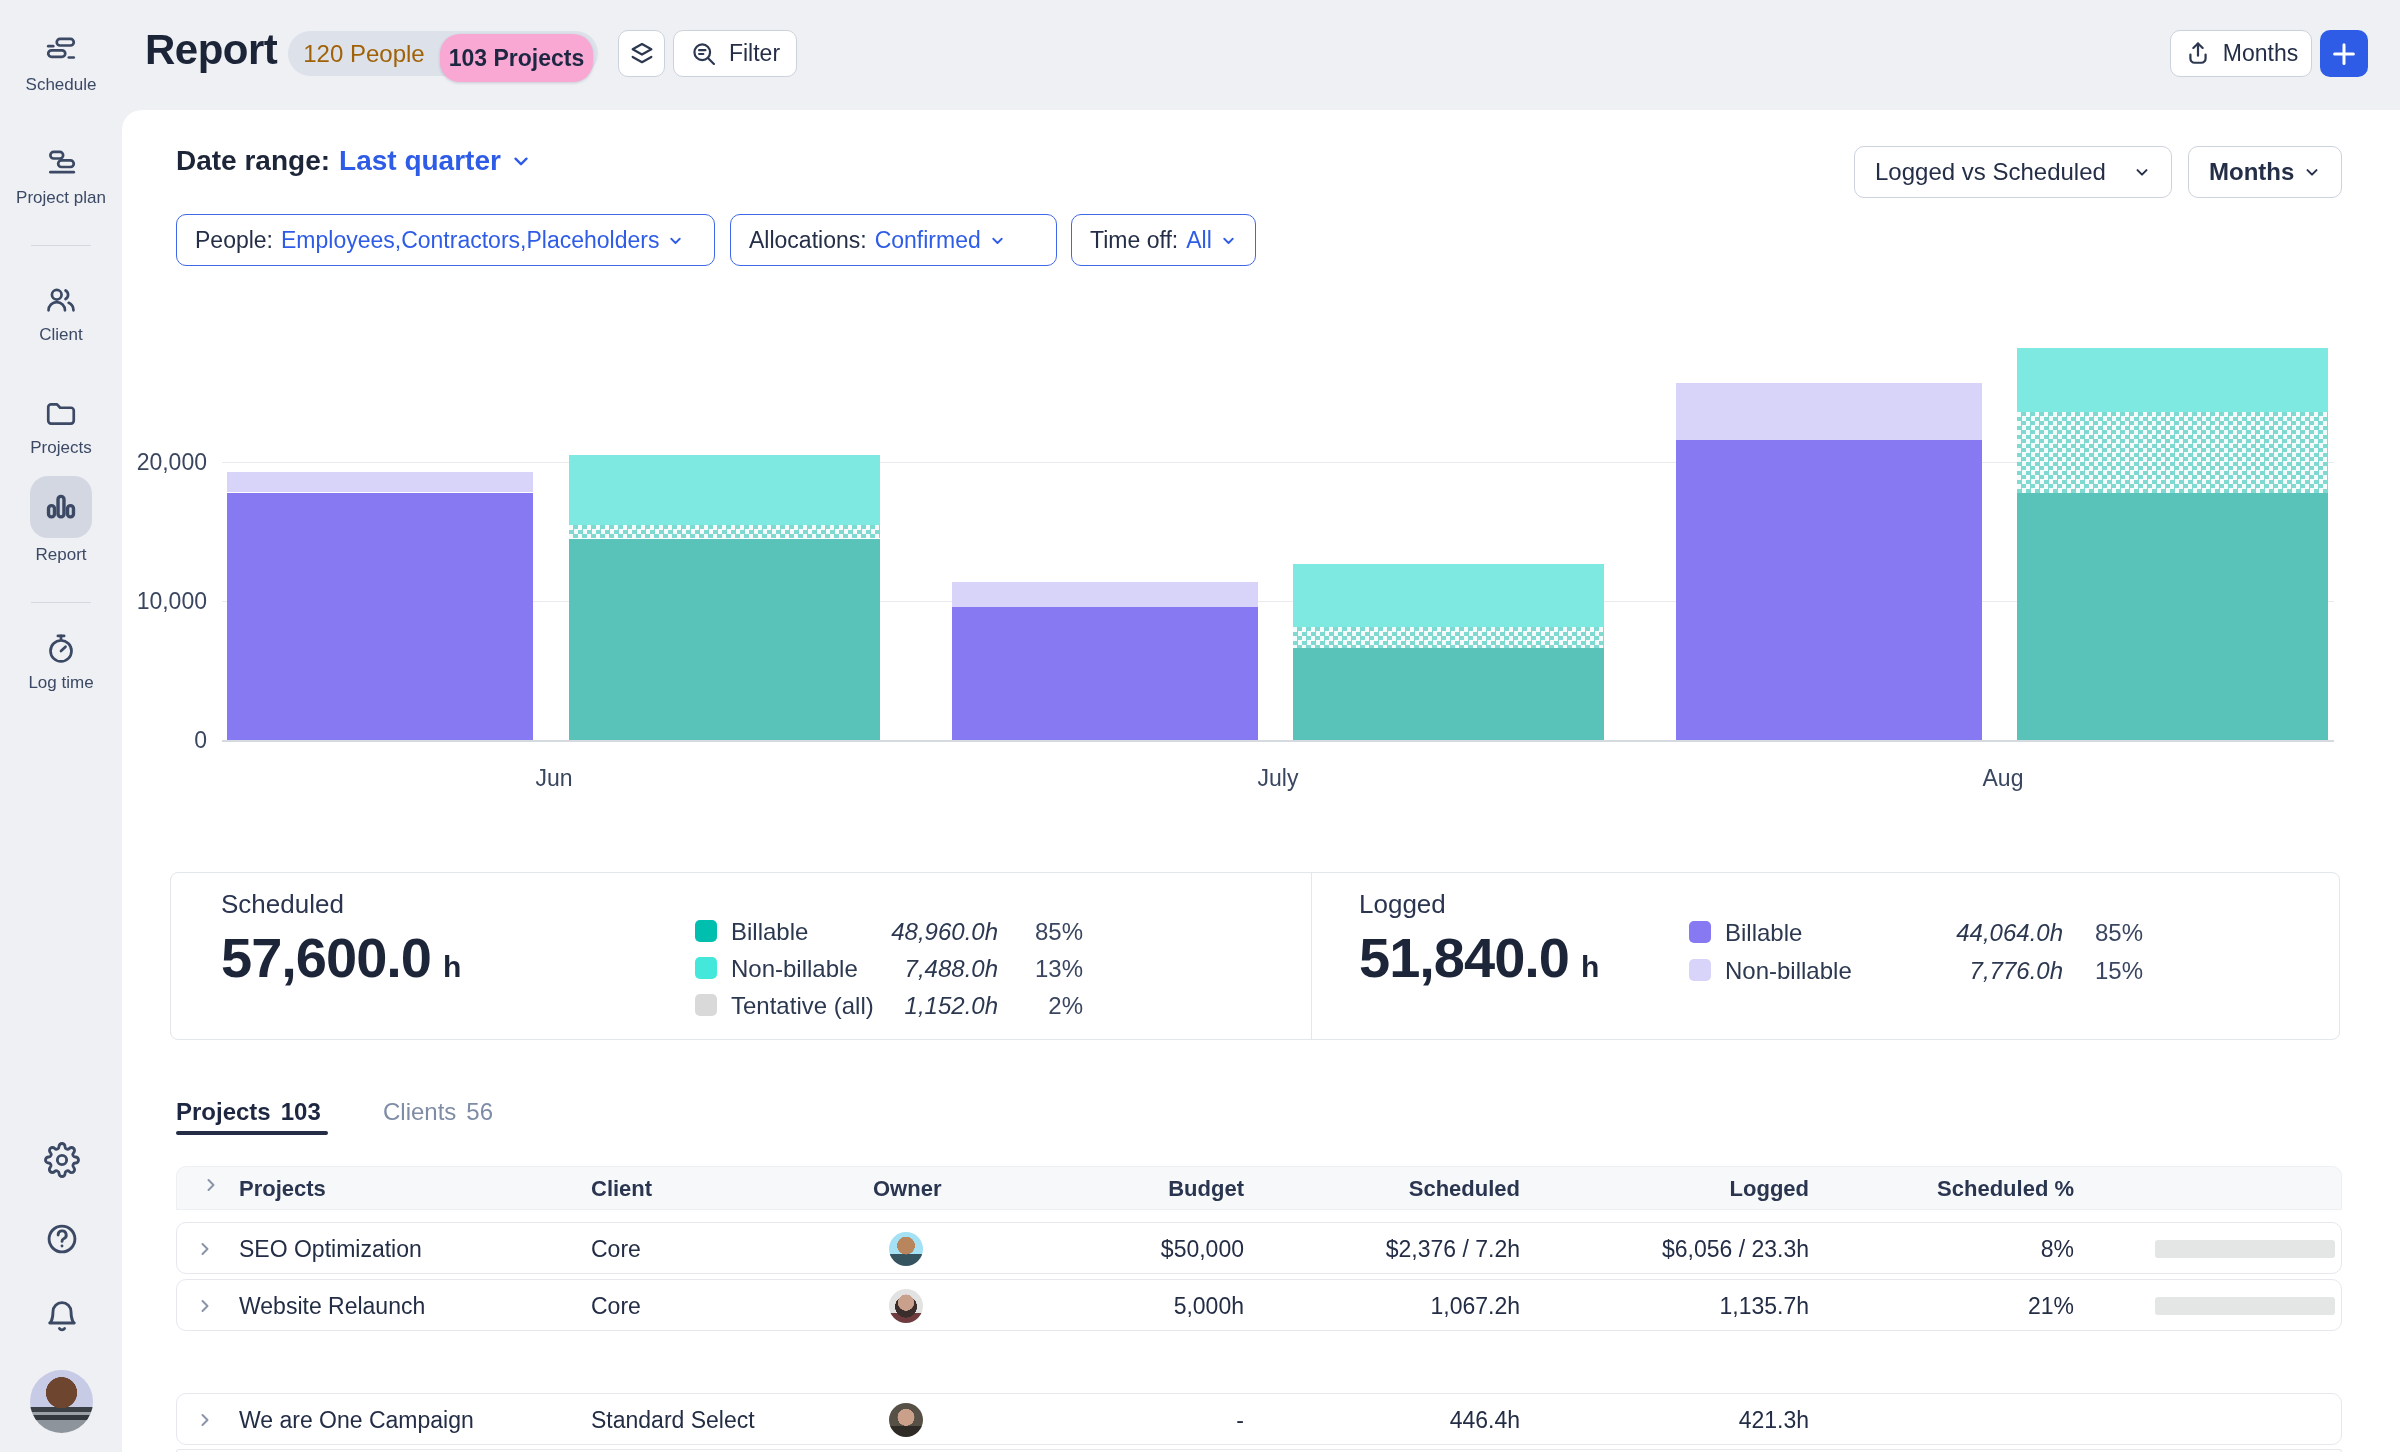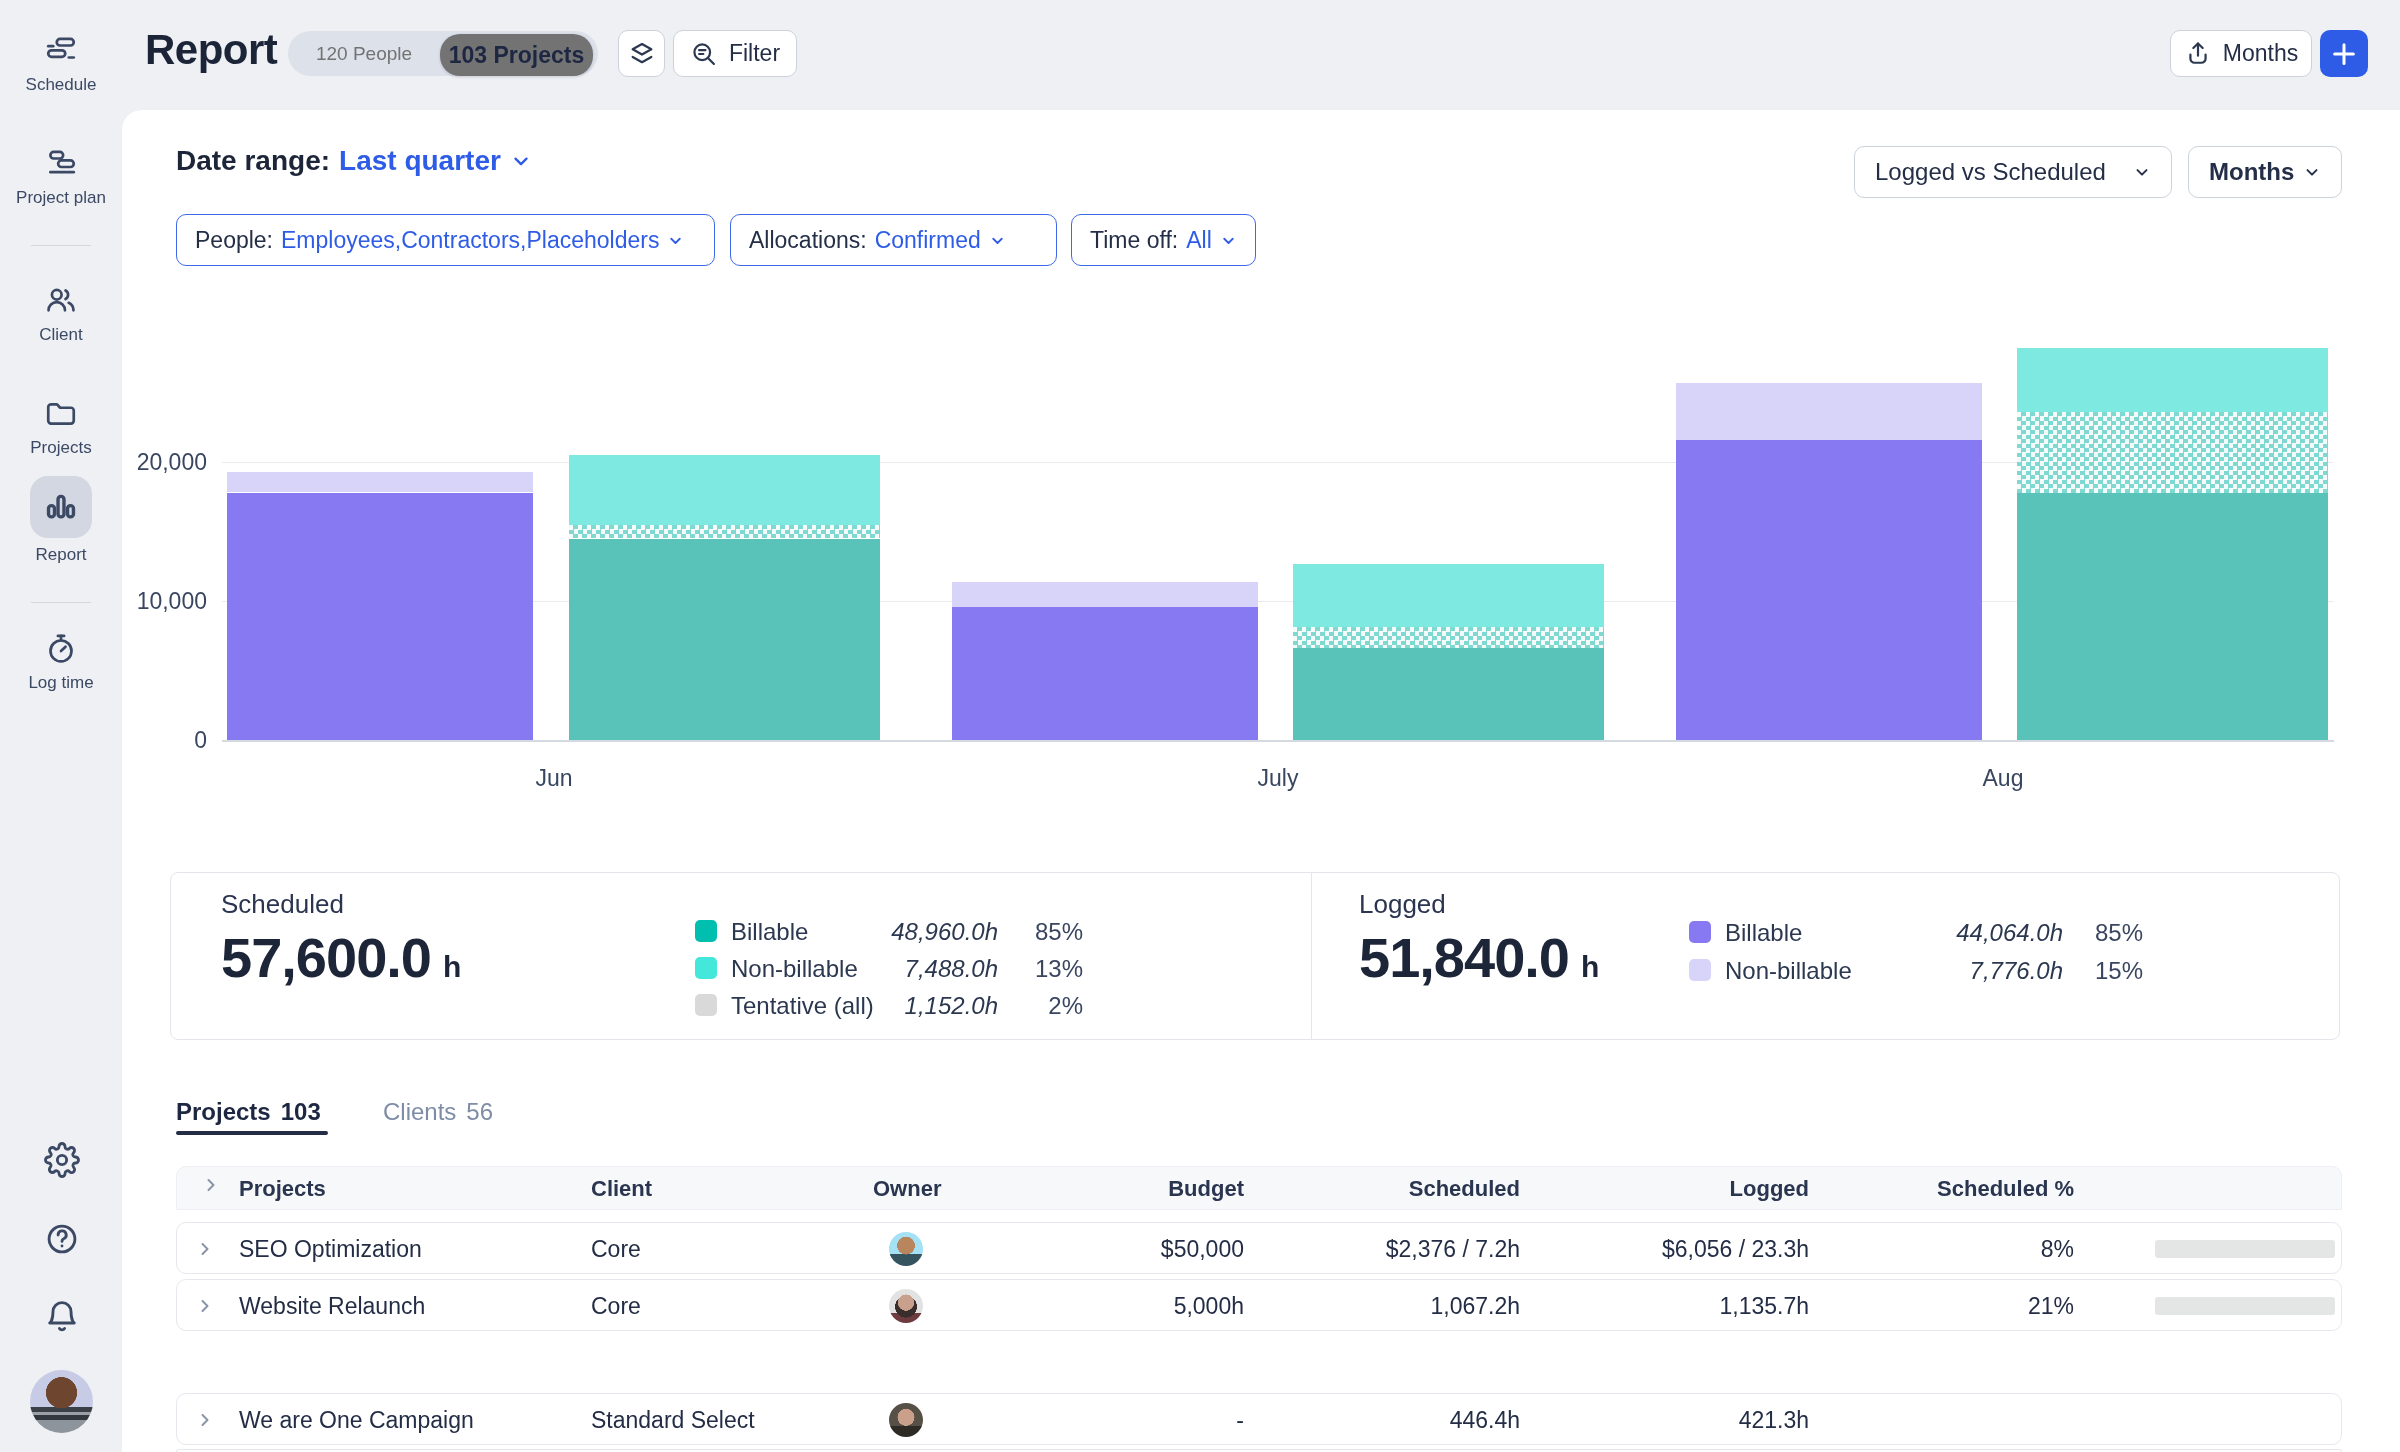--- a/index.html
+++ b/index.html
@@ -14,22 +14,22 @@
   .side-divider{position:absolute;left:31px;width:60px;height:1px;background:#d3d8e1;}
   .icn{stroke:#3c4964;fill:none;stroke-width:1.9;stroke-linecap:round;stroke-linejoin:round;}
   .bottom-ic{position:absolute;left:44px;cursor:pointer;}
   .avatar-me{position:absolute;left:30px;top:1370px;width:63px;height:63px;border-radius:50%;cursor:pointer;
     background:radial-gradient(circle at 50% 36%,#6e452f 0 30%,transparent 31%),
                linear-gradient(180deg,#c7cbe6 0 58%,#3a4046 58% 66%,#9aa0a6 66% 72%,#32383e 72% 80%,#8d949b 80% 100%);}
 
   
   .title{position:absolute;left:145px;top:26px;font-size:42px;font-weight:700;letter-spacing:-.5px;color:#1c2438;}
   .seg-toggle{position:absolute;left:288px;top:31px;width:310px;height:45px;border-radius:23px;background:#dce1ea;}
-  .seg-left{position:absolute;left:0;top:0;width:152px;height:45px;display:flex;align-items:center;justify-content:center;font-size:19px;color:#737373;cursor:pointer;}
-  .seg-right{position:absolute;left:152px;top:3px;width:153px;height:42px;background:#737373;border-radius:20px;box-shadow:0 1px 3px rgba(20,30,60,.18);display:flex;align-items:center;justify-content:center;font-size:23px;font-weight:700;color:#1d2742;cursor:pointer;}
+  .seg-left{position:absolute;left:0;top:0;width:152px;height:45px;display:flex;align-items:center;justify-content:center;font-size:24px;color:#a16207;cursor:pointer;}
+  .seg-right{position:absolute;left:152px;top:3px;width:153px;height:48px;background:#f9a8d4;border-radius:20px;box-shadow:0 1px 3px rgba(20,30,60,.18);display:flex;align-items:center;justify-content:center;font-size:23px;font-weight:700;color:#1d2742;cursor:pointer;}
   .btn{display:flex;align-items:center;justify-content:center;gap:11px;background:#fff;border:1px solid #ccd2dc;border-radius:10px;font-size:23px;color:#242e47;cursor:pointer;box-sizing:border-box;}
   .btn-layers{position:absolute;left:618px;top:30px;width:47px;height:47px;}
   .btn-filter{position:absolute;left:673px;top:30px;width:124px;height:47px;}
   .btn-export{position:absolute;left:2170px;top:30px;width:142px;height:47px;}
   .btn-plus{position:absolute;left:2320px;top:30px;width:48px;height:47px;background:#2e5ce6;border:none;border-radius:10px;display:flex;align-items:center;justify-content:center;cursor:pointer;}
 
   
   .card{position:absolute;left:122px;top:110px;width:2278px;height:1342px;background:#fff;border-radius:20px 0 0 0;}
 
   .daterange{position:absolute;left:54px;top:35px;font-size:28px;font-weight:700;display:flex;align-items:center;gap:9px;cursor:pointer;}

